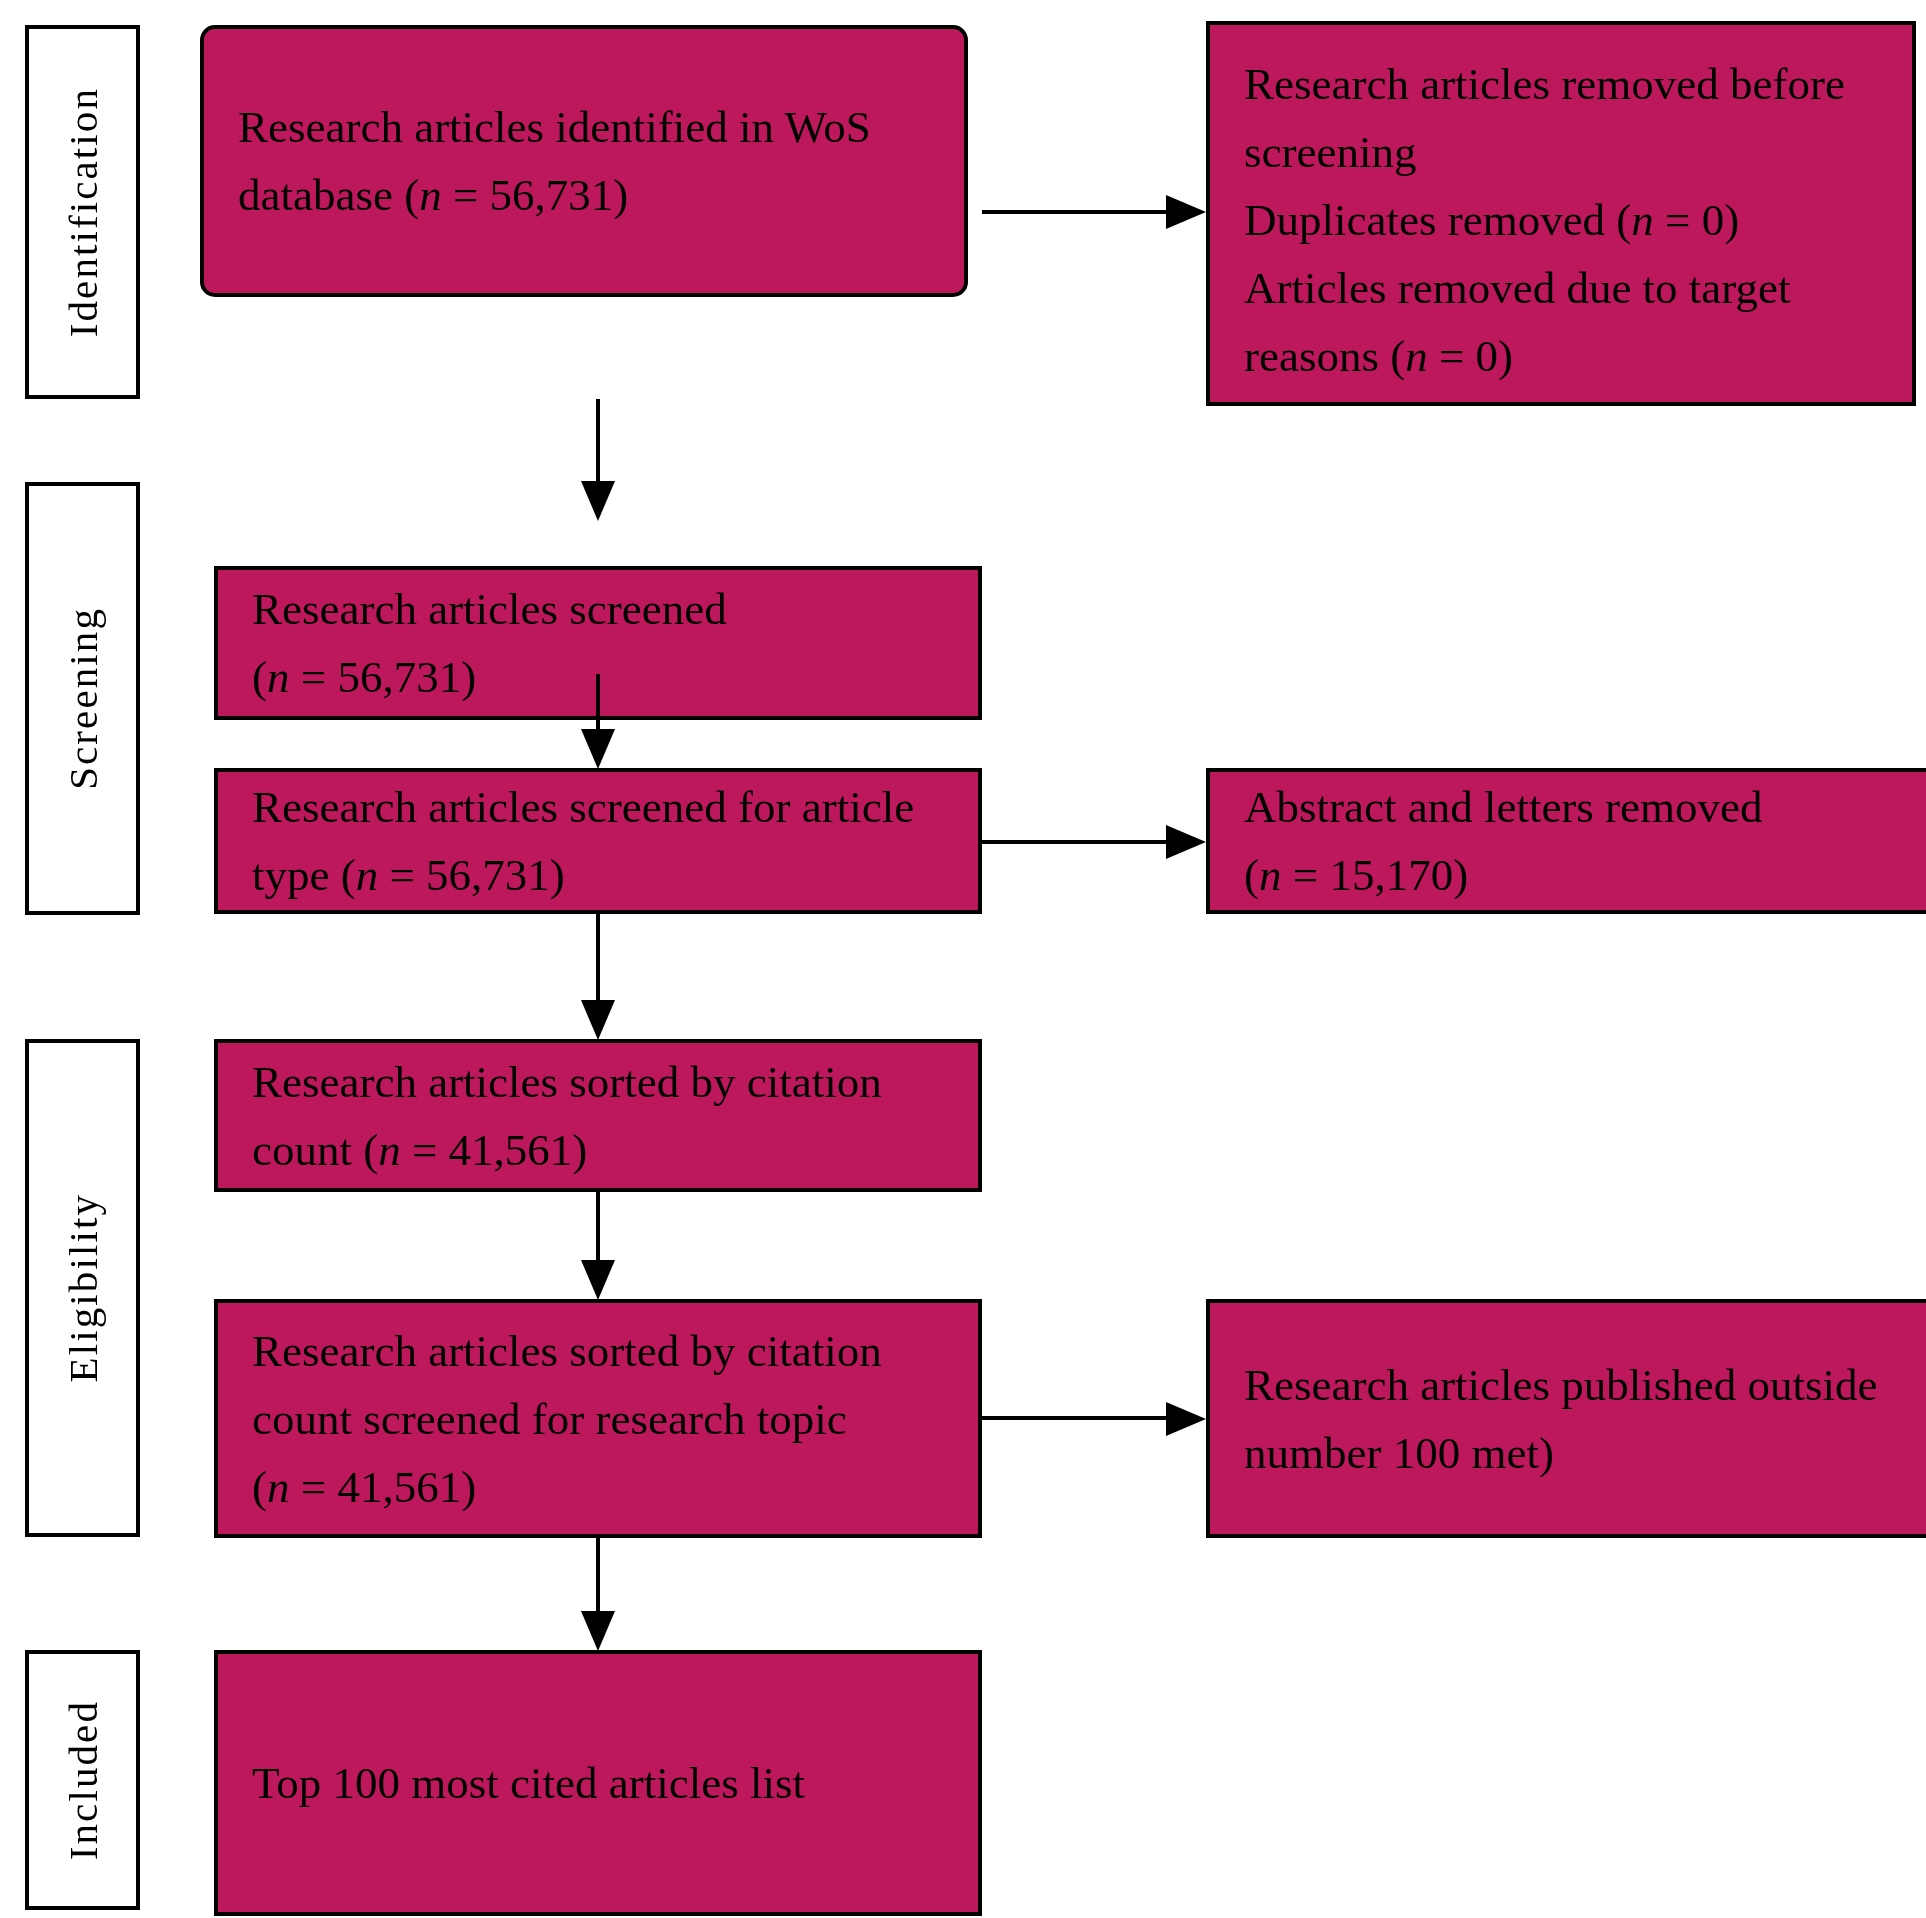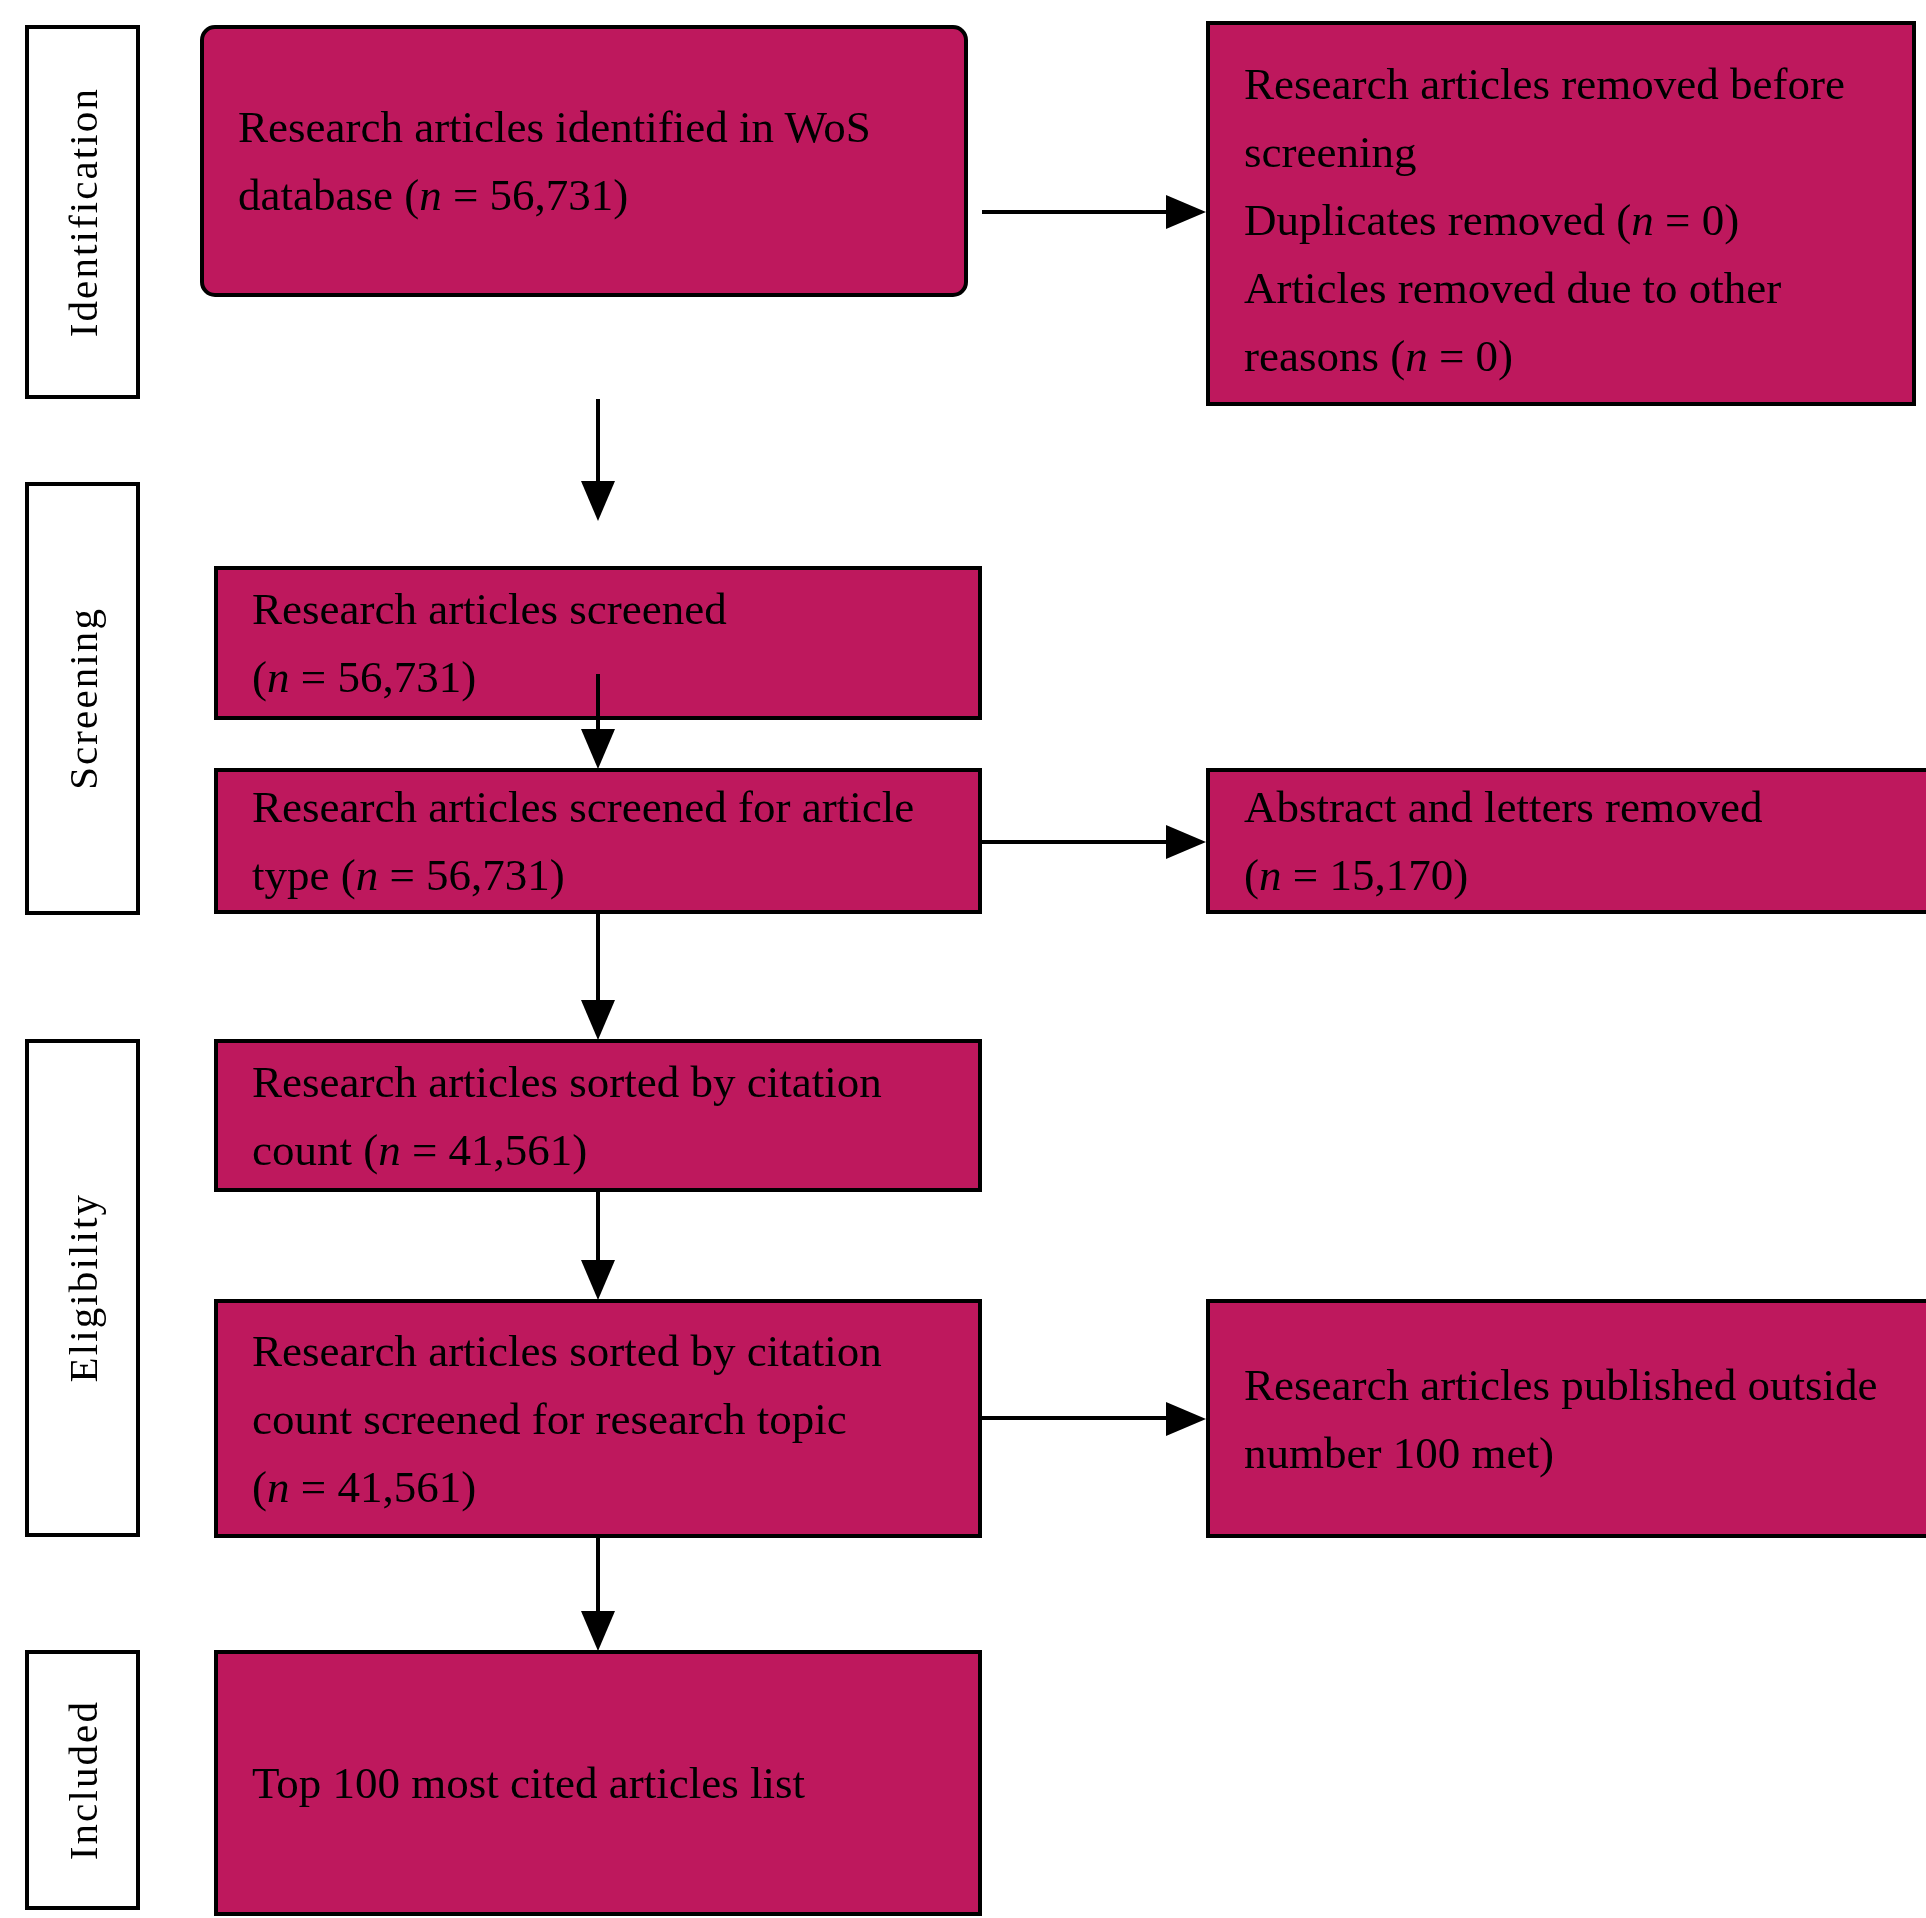--- a/index.html
+++ b/index.html
@@ -116,21 +116,21 @@
       <div class="line">(<i>n</i> = 41,561)</div>
     </div>
   <div class="box flow-6">
       <div class="line">Top 100 most cited articles list</div>
     </div>
 
   <div class="box side-1">
       <div class="line">Research articles removed before</div>
       <div class="line">screening</div>
       <div class="line">Duplicates removed (<i>n</i> = 0)</div>
-      <div class="line">Articles removed due to other</div>
+      <div class="line">Articles removed due to target</div>
       <div class="line">reasons (<i>n</i> = 0)</div>
     </div>
   <div class="box side-2">
       <div class="line">Abstract and letters removed</div>
       <div class="line">(<i>n</i> = 15,170)</div>
     </div>
   <div class="box side-3">
       <div class="line">Research articles published outside</div>
       <div class="line">number 100 met)</div>
     </div>

